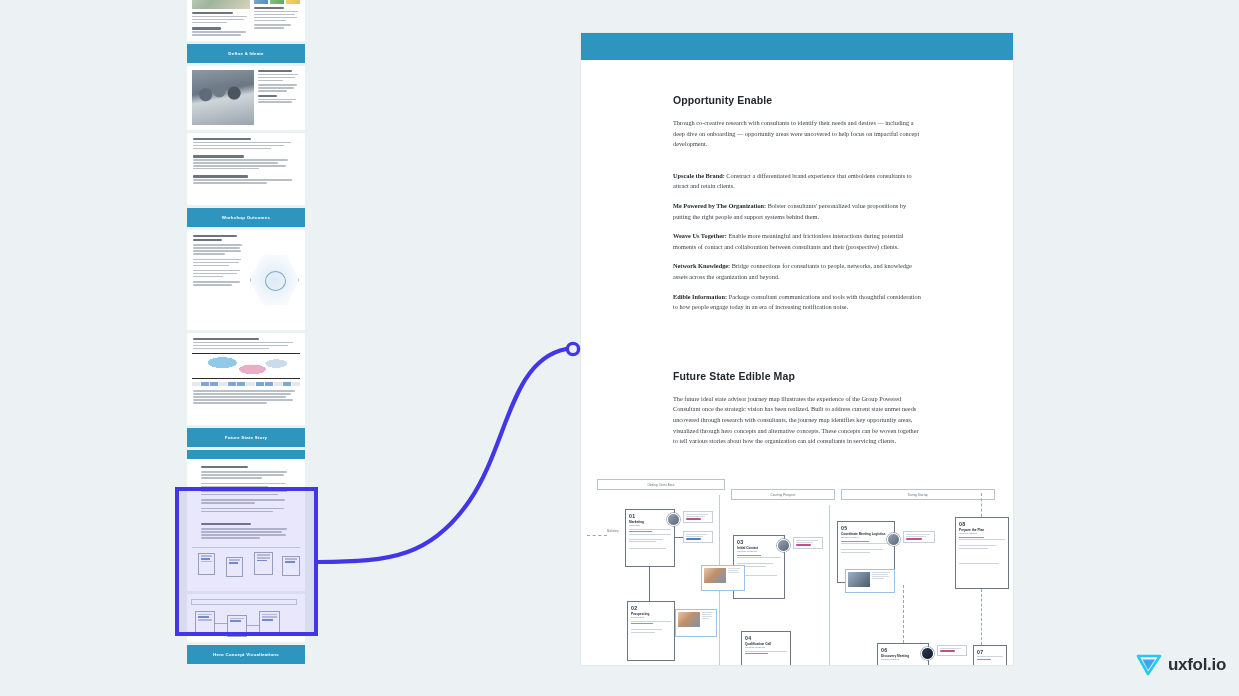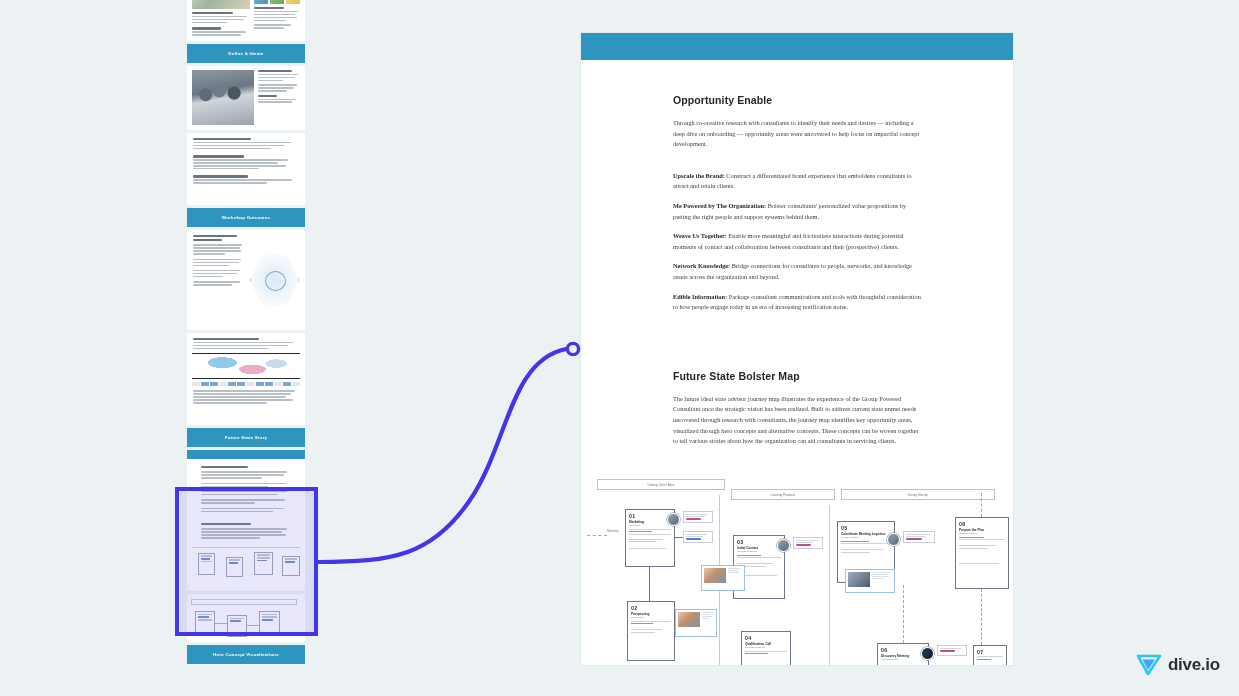--- a/index.html
+++ b/index.html
@@ -385,21 +385,21 @@
       </p>
       <p class="body item">
         <b>Network Knowledge:</b><span> Bridge connections for consultants to people, networks, and knowledge assets across the organization and beyond.</span>
       </p>
       <p class="body item">
         <b>Edible Information:</b><span> Package consultant communications and tools with thoughtful consideration to how people engage today in an era of increasing notification noise.</span>
       </p>
 
       <div class="gap"></div>
 
-      <h2 class="sec">Future State Bolster Map</h2>
+      <h2 class="sec">Future State Edible Map</h2>
       <p class="body">The future ideal state advisor journey map illustrates the experience of the Group Powered Consultant once the strategic vision has been realized. Built to address current state unmet needs uncovered through research with consultants, the journey map identifies key opportunity areas, visualized through hero concepts and alternative concepts. These concepts can be woven together to tell various stories about how the organization can aid consultants in servicing clients.</p>
     </div>
 
     <div class="map">
 
       <div class="phase-row">
         <div class="phase" style="left:8px;top:0;width:128px">Owning Client Base</div>
         <div class="phase" style="left:142px;top:10px;width:104px">Courting Prospect</div>
         <div class="phase" style="left:252px;top:10px;width:154px">During Startup</div>
       </div>
@@ -544,16 +544,16 @@
       <div class="dashed" style="left:400px;top:20px;height:24px"></div>
       <div class="dashed" style="left:400px;top:116px;height:56px"></div>
     </div>
   </div>
 
   <div class="logo">
     <svg width="26" height="24" viewBox="0 0 26 24">
       <path d="M2,3 L24,3 L12,21 Z" fill="none" stroke="#25C8F0" stroke-width="2.6" stroke-linejoin="round"></path>
       <path d="M6.5,6.5 L19,6.5 L12,17 Z" fill="#2196F3" opacity=".85"></path>
     </svg>
-    <span class="logo-text">dive.io</span>
+    <span class="logo-text">uxfol.io</span>
   </div>
 
 </div>
 
 </body></html>

